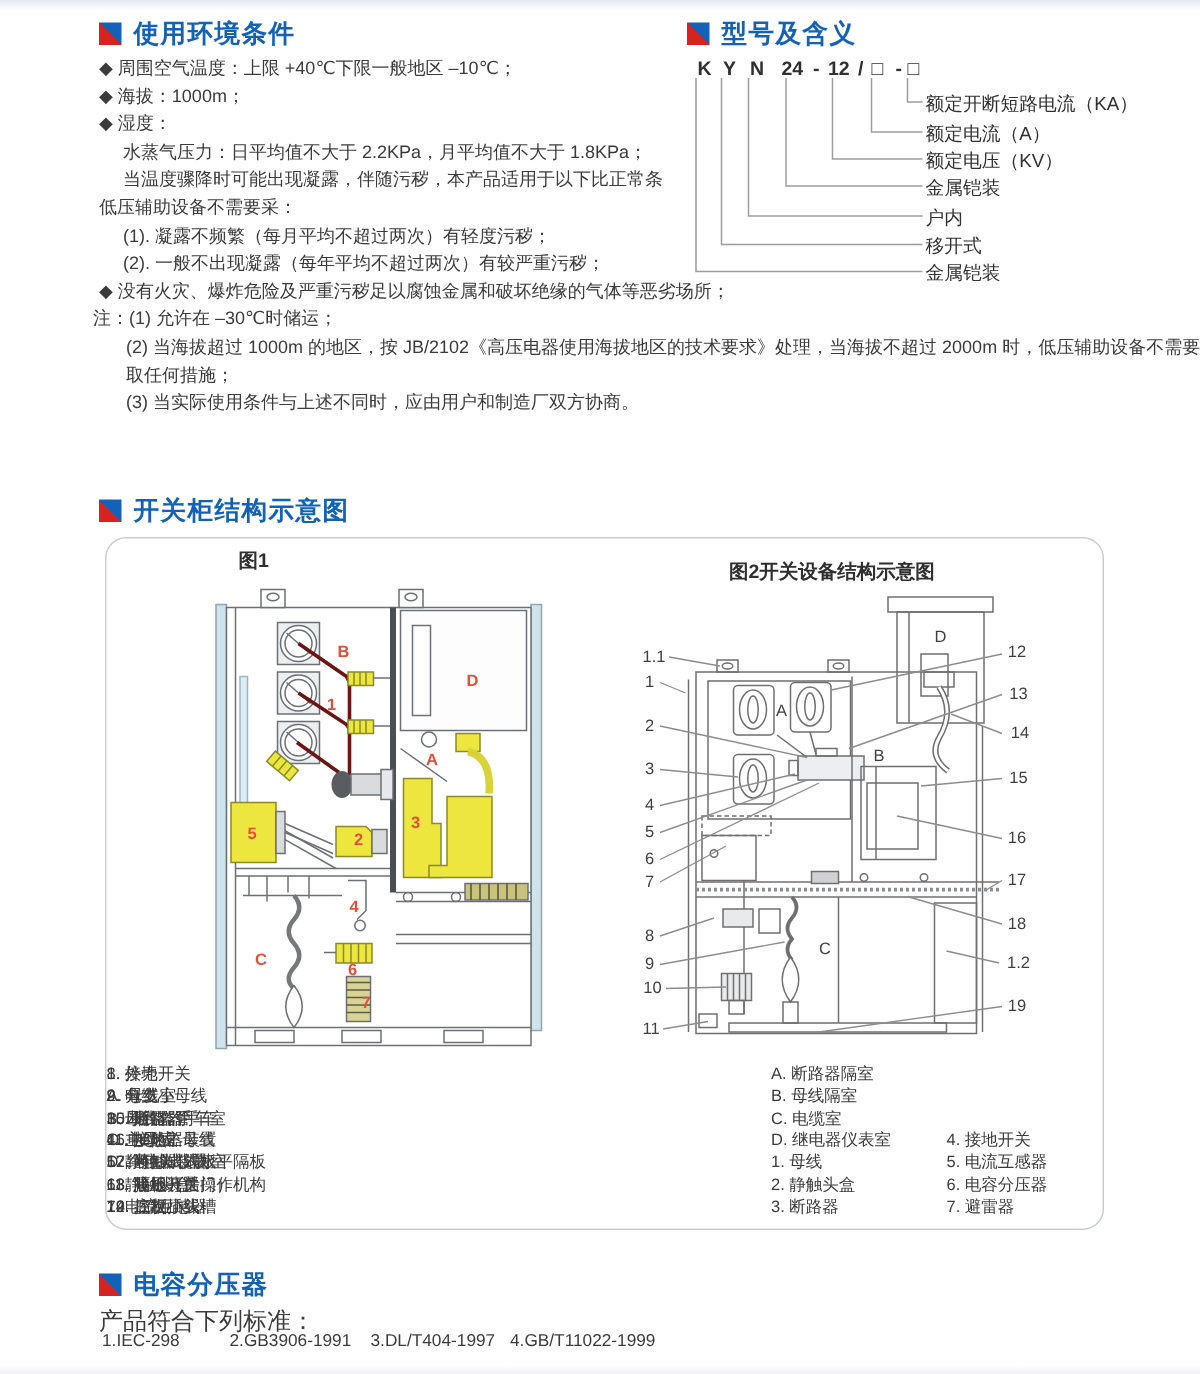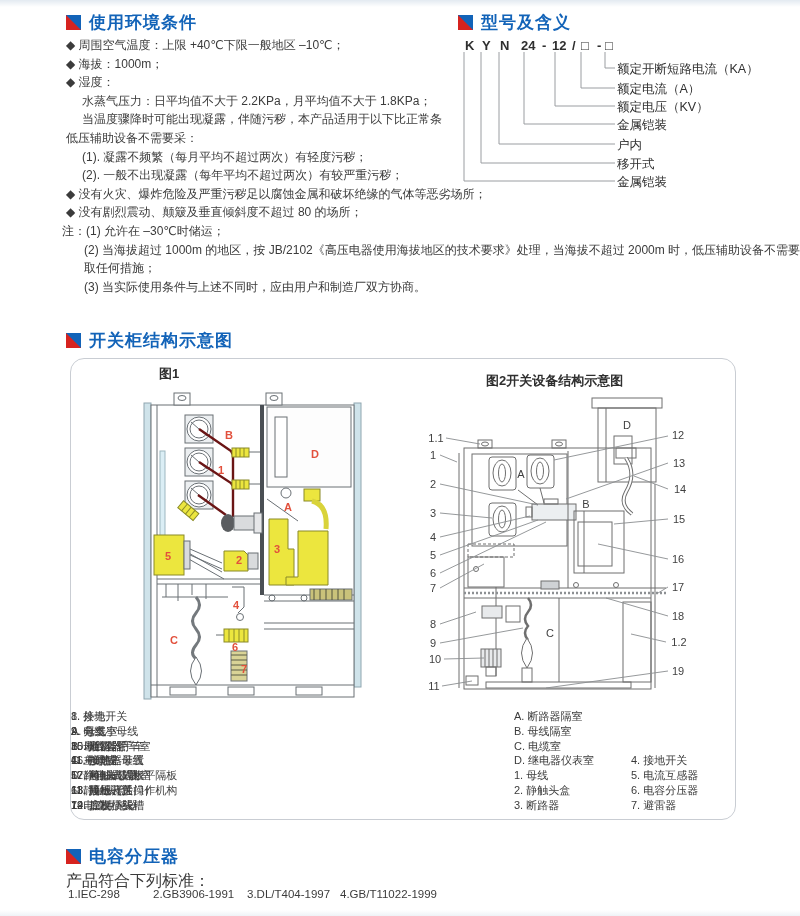--- a/index.html
+++ b/index.html
@@ -96,21 +96,20 @@
       <div class="ln i">当温度骤降时可能出现凝露，伴随污秽，本产品适用于以下比正常条</div>
 
       <div class="ln w">低压辅助设备不需要采：</div>
 
       <div class="ln i">(1). 凝露不频繁（每月平均不超过两次）有轻度污秽；</div>
 
       <div class="ln i">(2). 一般不出现凝露（每年平均不超过两次）有较严重污秽；</div>
 
       <div class="ln b">◆ 没有火灾、爆炸危险及严重污秽足以腐蚀金属和破坏绝缘的气体等恶劣场所；</div>
 
-      <div class="ln b">◆ 没有剧烈震动、颠簸及垂直倾斜度不超过 80 的场所；</div>
 
       <div class="ln n">注：(1) 允许在 –30℃时储运；</div>
 
       <div class="ln m">(2) 当海拔超过 1000m 的地区，按 JB/2102《高压电器使用海拔地区的技术要求》处理，当海拔不超过 2000m 时，低压辅助设备不需要采</div>
 
       <div class="ln m">取任何措施；</div>
 
       <div class="ln m">(3) 当实际使用条件与上述不同时，应由用户和制造厂双方协商。</div>
 
   </div>

